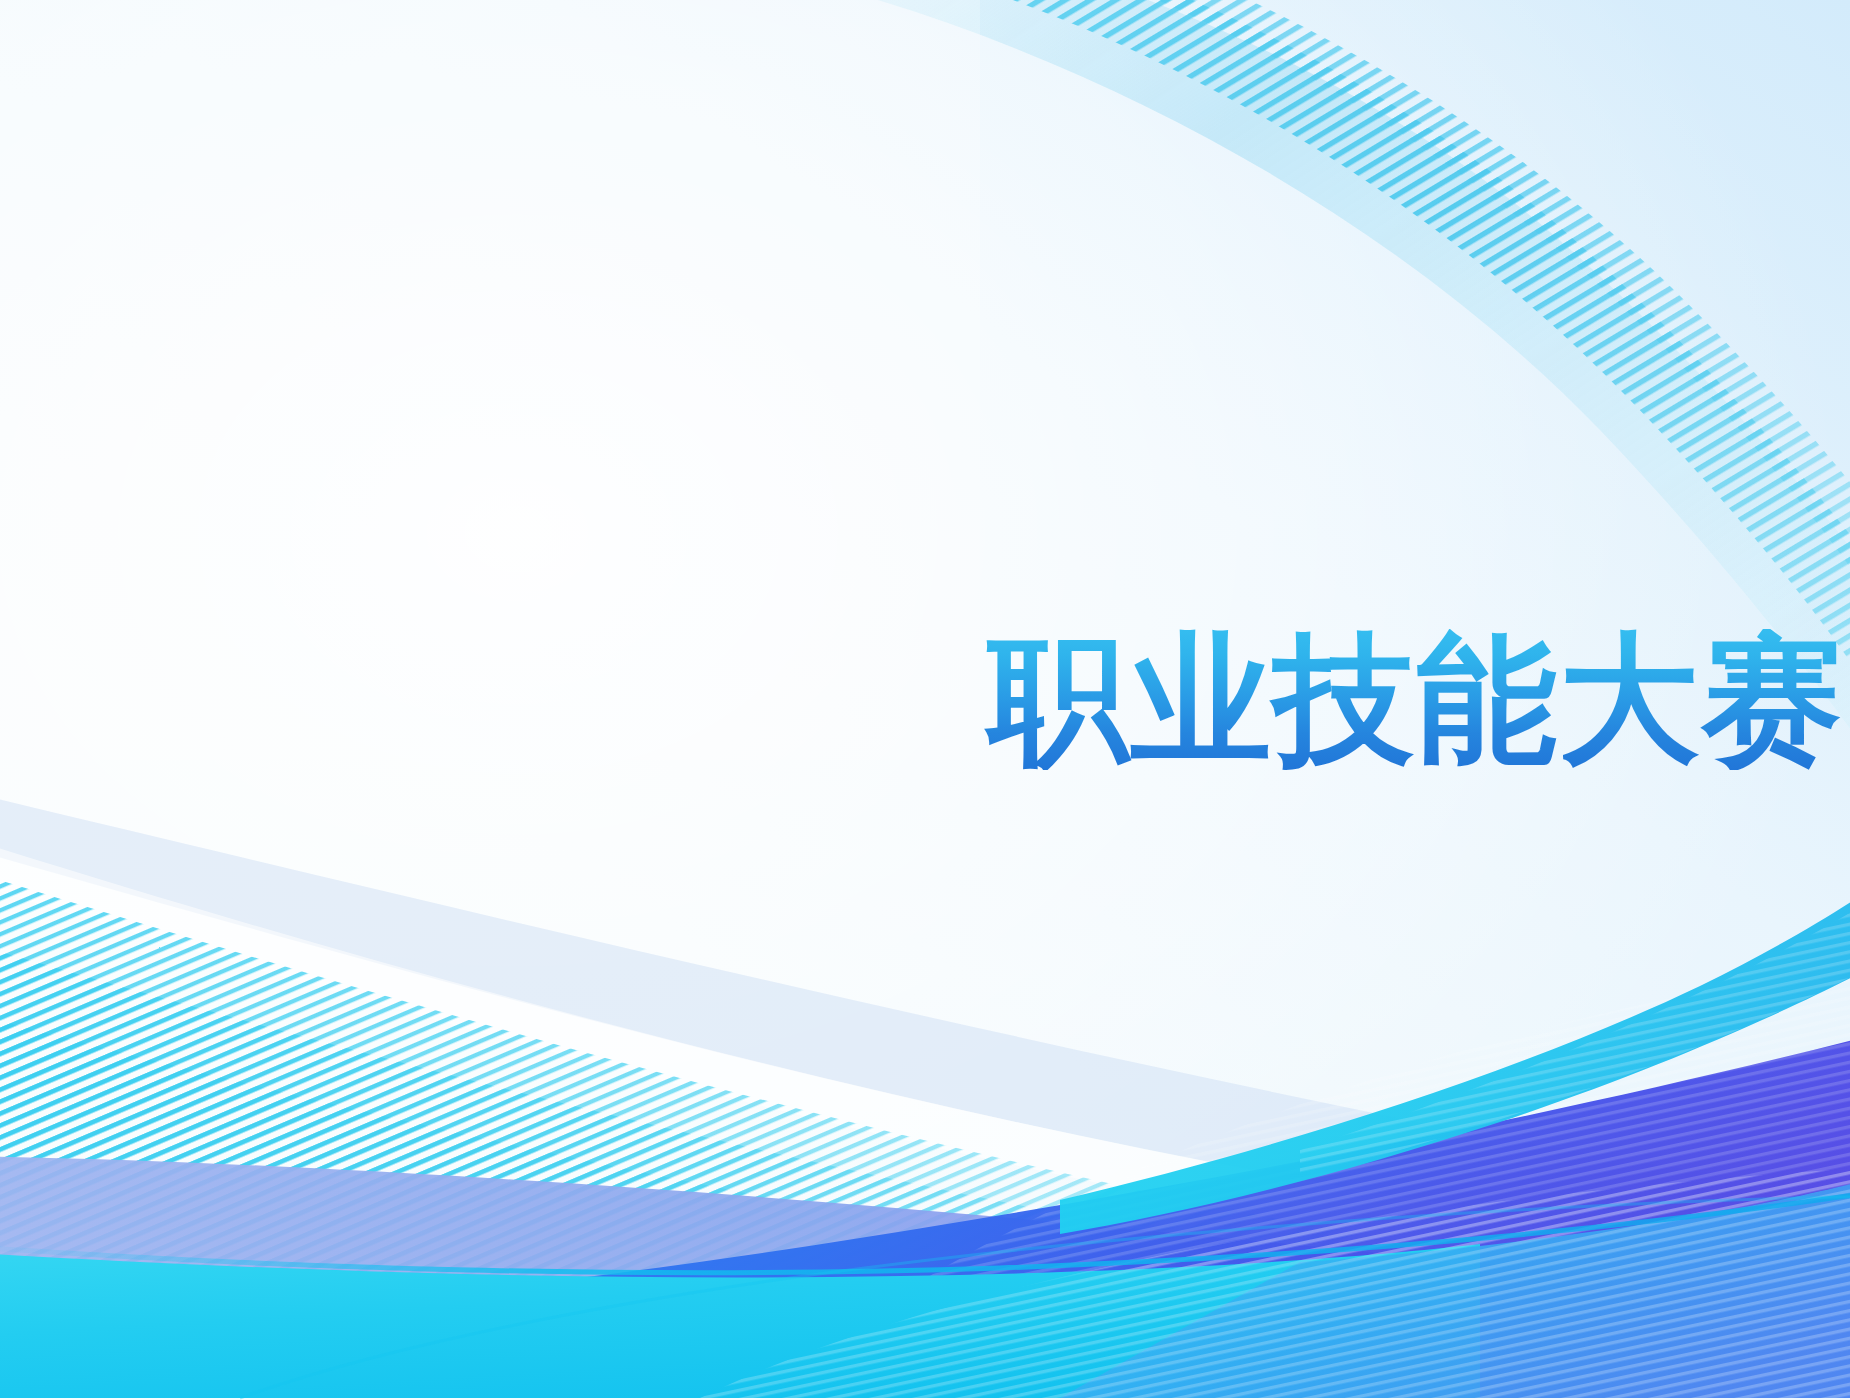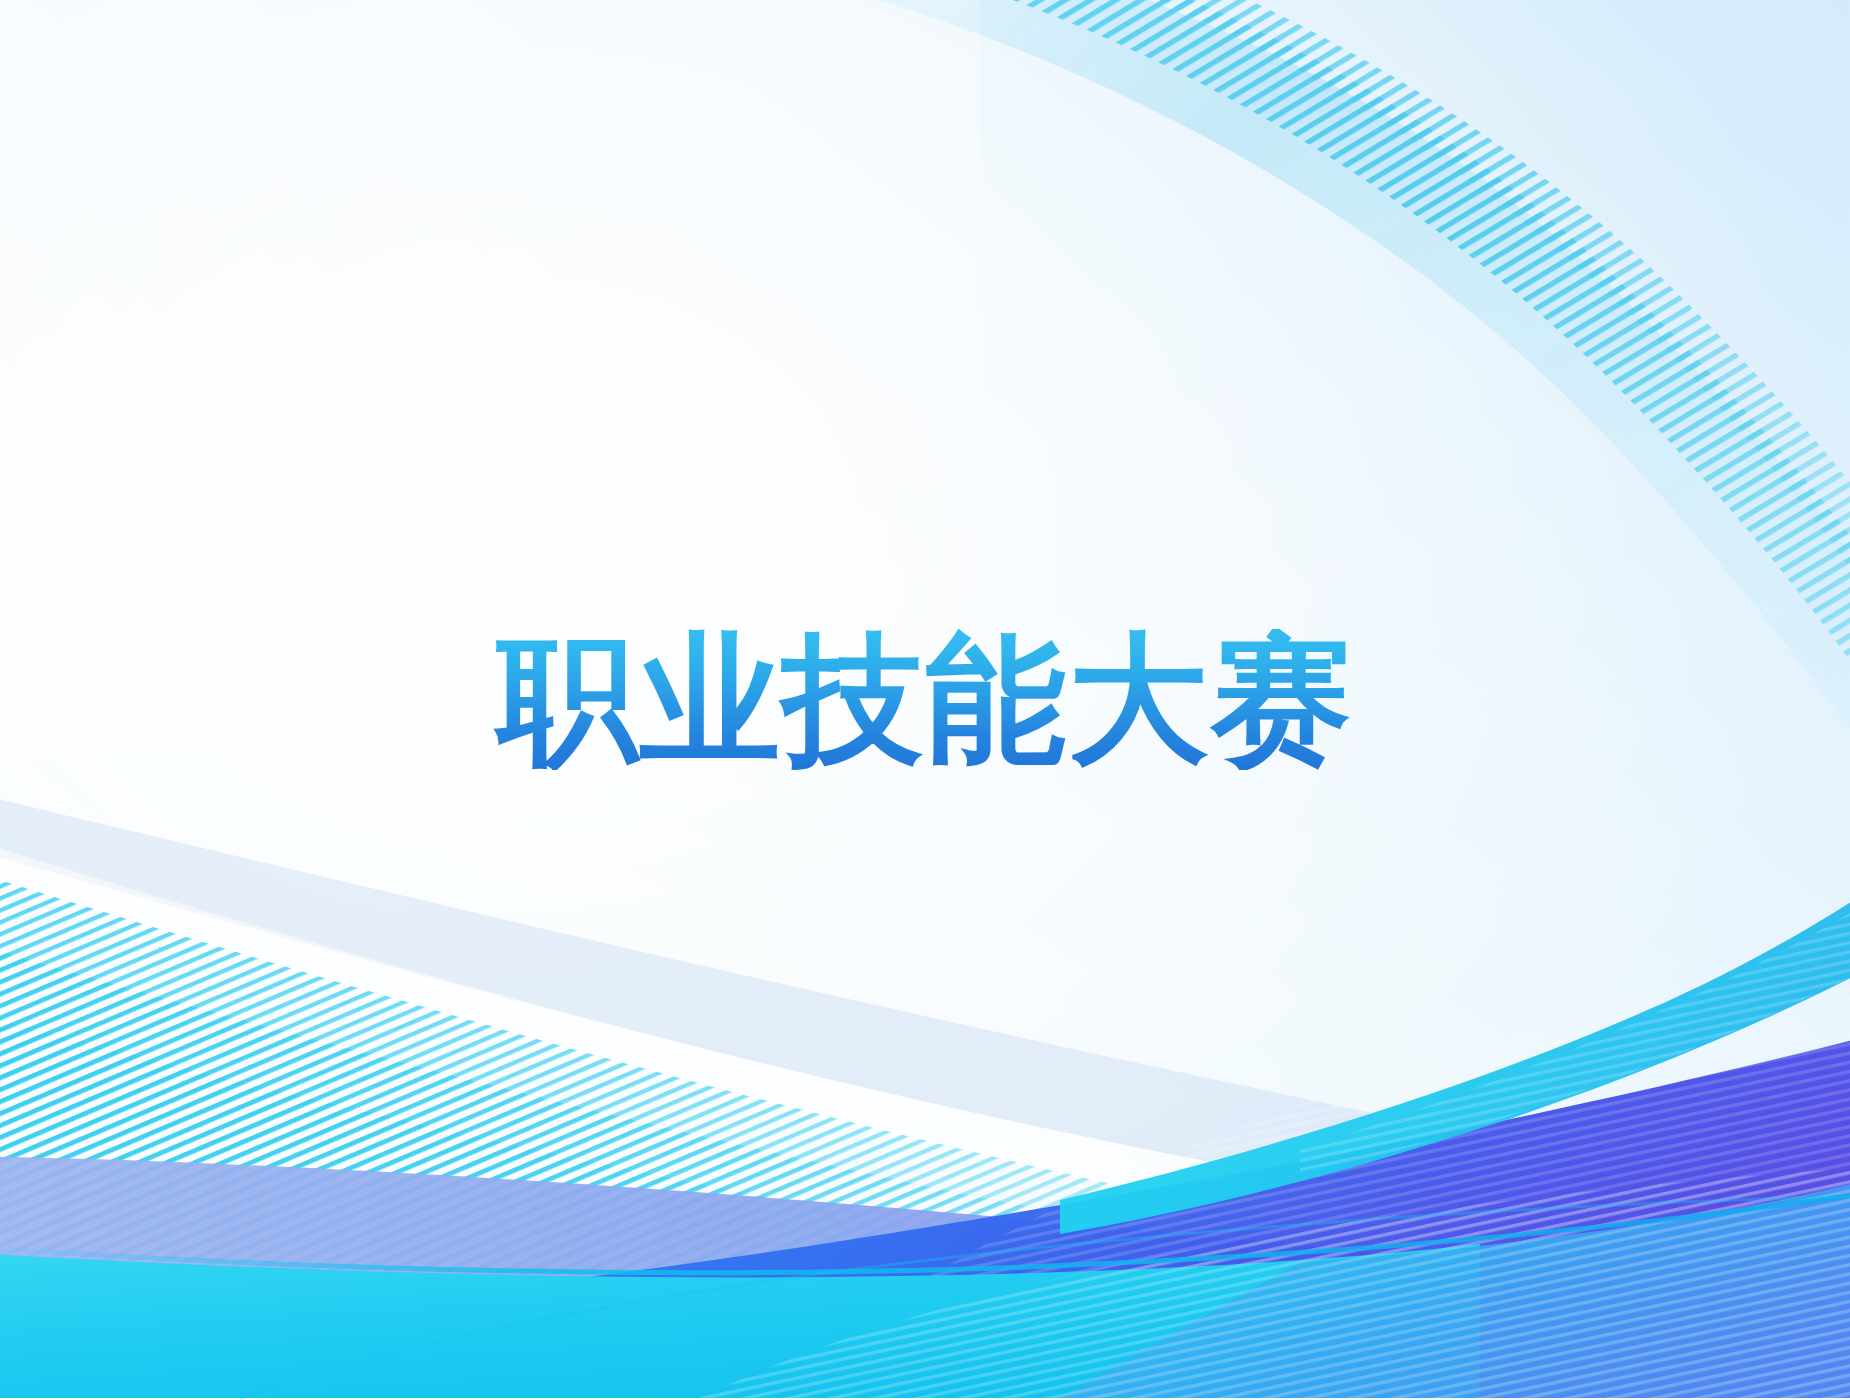--- a/index.html
+++ b/index.html
@@ -23,21 +23,21 @@
     display: block;
   }
   #title-layer {
     position: absolute;
     left: 0;
     top: 604px;
     width: 1850px;
     height: 190px;
     display: flex;
     align-items: center;
-    justify-content: center;
+    justify-content: flex-end;
     pointer-events: none;
   }
   #slide-title {
     font-family: "DejaVu Sans", "Liberation Sans", sans-serif;
     font-size: 141px;
     font-weight: 700;
     letter-spacing: 0.012em;
     line-height: 1;
     white-space: nowrap;
     margin: 0;

